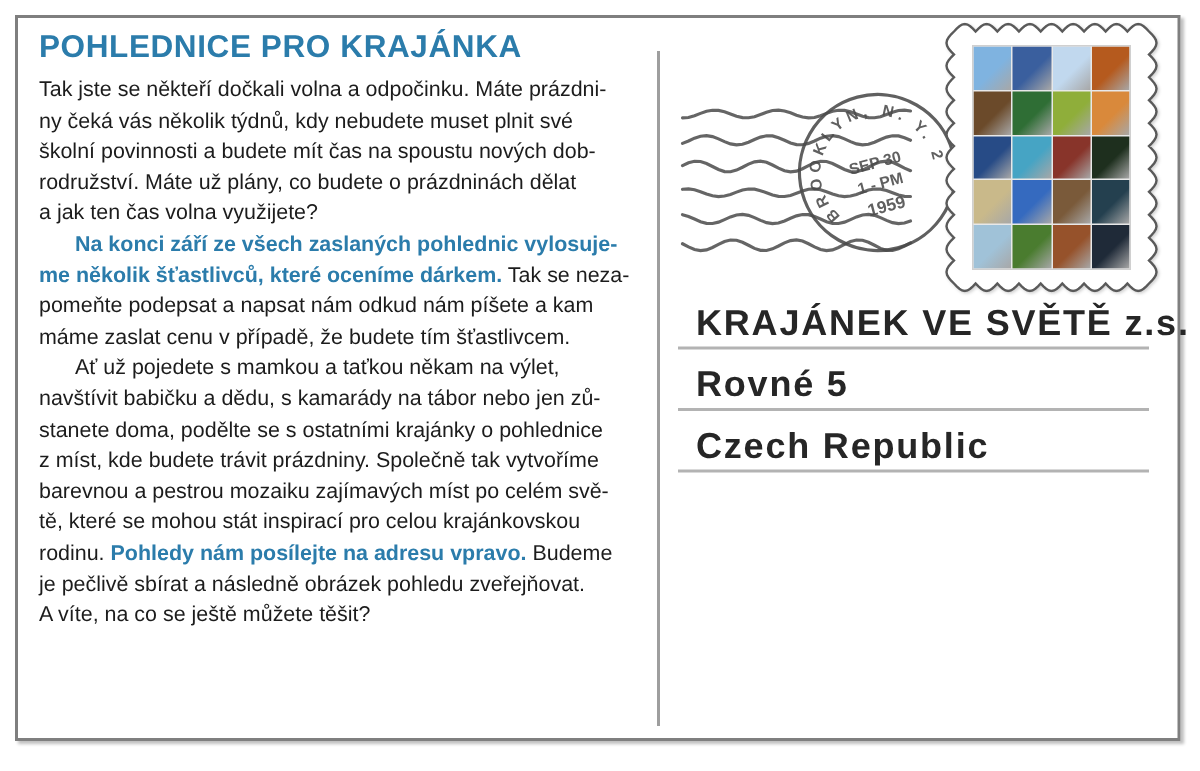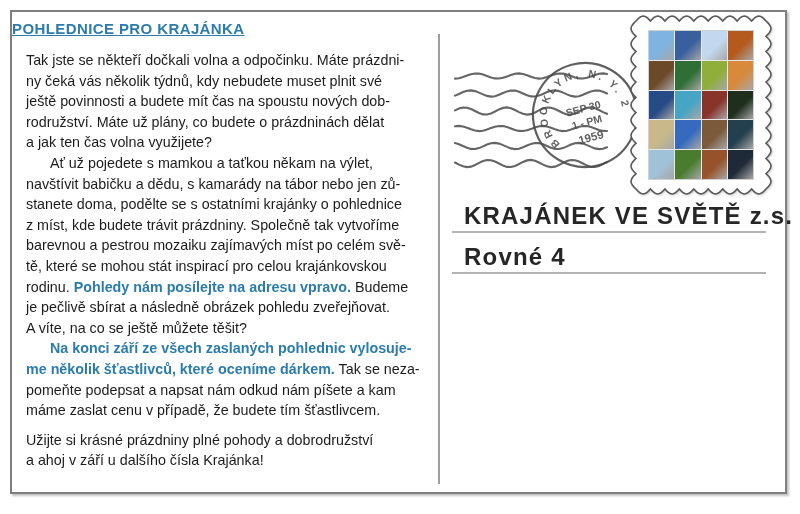--- a/index.html
+++ b/index.html
@@ -1,22 +1,22 @@
 <!DOCTYPE html>
 <html style="--accent: #2b7cab; --ink: #1c1c1c; --postmark: #4a4a4a; --card_border: #7f7f7f; --underline: #b3b3b3; --divider: #9e9e9e; --stamp_outline: #5a5a5a;"><head>
 <meta charset="utf-8">
 <style>
   html,body{margin:0;padding:0;background:#ffffff;}
   #stage{position:relative;width:800px;height:514px;background:#ffffff;overflow:hidden;
          font-family:"Liberation Sans",sans-serif;}
   .card{position:absolute;left:10px;top:10px;width:777px;height:484px;box-sizing:border-box;
         background:#ffffff;border:2px solid var(--card_border,#7f7f7f);
         box-shadow:2px 2px 2px rgba(0,0,0,.25);}
-  .title{position:absolute;left:0;top:8px;font-size:15px;font-weight:bold;
-         letter-spacing:.4px;color:var(--accent,#2b7cab);text-decoration:underline;}
+  .title{position:absolute;left:14px;top:8px;font-size:21px;font-weight:bold;
+         letter-spacing:.4px;color:var(--accent,#2b7cab);}
   .body-text{position:absolute;left:14px;top:38px;width:424px;color:var(--ink,#1c1c1c);
              font-size:14.3px;line-height:20.6px;}
   .para{margin:0;white-space:pre;}
   .para.indent{text-indent:24px;}
   .para.gap{margin-top:9px;}
   .accent{color:var(--accent,#2b7cab);font-weight:bold;}
   .divider{position:absolute;left:426px;top:22px;width:2px;height:450px;
            background:var(--divider,#9e9e9e);}
   .postmark-svg{position:absolute;left:433px;top:8px;width:355px;height:185px;}
   .stamp{position:absolute;left:618px;top:3px;width:142px;height:180px;}
@@ -36,38 +36,36 @@
 <body>
 
 <div id="stage">
   <div class="card">
 
     <div class="title">POHLEDNICE PRO KRAJÁNKA</div>
 
     <div class="body-text">
         <p class="para"><span>Tak jste se někteří dočkali volna a odpočinku. Máte prázdni-
 ny čeká vás několik týdnů, kdy nebudete muset plnit své
-ještě povinnosti a budete mít čas na spoustu nových dob-
+školní povinnosti a budete mít čas na spoustu nových dob-
 rodružství. Máte už plány, co budete o prázdninách dělat
 a jak ten čas volna využijete?</span></p>
+        <p class="para indent"><span class="accent">Na konci září ze všech zaslaných pohlednic vylosuje-
+me několik šťastlivců, které oceníme dárkem.</span><span> Tak se neza-
+pomeňte podepsat a napsat nám odkud nám píšete a kam
+máme zaslat cenu v případě, že budete tím šťastlivcem.</span></p>
         <p class="para indent"><span>Ať už pojedete s mamkou a taťkou někam na výlet,
 navštívit babičku a dědu, s kamarády na tábor nebo jen zů-
 stanete doma, podělte se s ostatními krajánky o pohlednice
 z míst, kde budete trávit prázdniny. Společně tak vytvoříme
 barevnou a pestrou mozaiku zajímavých míst po celém svě-
 tě, které se mohou stát inspirací pro celou krajánkovskou
 rodinu. </span><span class="accent">Pohledy nám posílejte na adresu vpravo.</span><span> Budeme
 je pečlivě sbírat a následně obrázek pohledu zveřejňovat.
 A víte, na co se ještě můžete těšit?</span></p>
-        <p class="para indent"><span class="accent">Na konci září ze všech zaslaných pohlednic vylosuje-
-me několik šťastlivců, které oceníme dárkem.</span><span> Tak se neza-
-pomeňte podepsat a napsat nám odkud nám píšete a kam
-máme zaslat cenu v případě, že budete tím šťastlivcem.</span></p>
-        <p class="para gap"><span>Užijte si krásné prázdniny plné pohody a dobrodružství
-a ahoj v září u dalšího čísla Krajánka!</span></p>
       </div>
 
     <div class="divider"></div>
 
     <svg class="postmark-svg" viewBox="0 0 355 185">
       <g id="killer-lines">
           <path d="M10,58.6 L14,58.3 L18,57.1 L22,55.6 L26,54.2 L30,53.5 L34,53.6 L38,54.5 L42,56.0 L46,57.5 L50,58.4 L54,58.5 L58,57.8 L62,56.4 L66,54.9 L70,53.7 L74,53.4 L78,54.0 L82,55.2 L86,56.8 L90,58.0 L94,58.6 L98,58.3 L102,57.1 L106,55.6 L110,54.2 L114,53.5 L118,53.6 L122,54.5 L126,56.0 L130,57.5 L134,58.4 L138,58.5 L142,57.8 L146,56.4 L150,54.9 L154,53.7 L158,53.4 L162,54.0 " fill="none" stroke="#4a4a4a" stroke-width="2.1" stroke-linecap="round" opacity="0.85"></path>
           <path d="M10,75.6 L14,74.0 L18,72.1 L22,70.8 L26,70.4 L30,71.1 L34,72.6 L38,74.4 L42,75.9 L46,76.6 L50,76.2 L54,74.8 L58,73.0 L62,71.4 L66,70.5 L70,70.6 L74,71.8 L78,73.5 L82,75.3 L86,76.4 L90,76.5 L94,75.6 L98,74.0 L102,72.1 L106,70.8 L110,70.4 L114,71.1 L118,72.6 L122,74.4 L126,75.9 L130,76.6 L134,76.2 L138,74.8 L142,73.0 L146,71.4 L150,70.5 L154,70.6 L158,71.8 L162,73.5 " fill="none" stroke="#4a4a4a" stroke-width="2.1" stroke-linecap="round" opacity="0.85"></path>
           <path d="M10,90.4 L14,88.5 L18,87.5 L22,87.7 L26,89.0 L30,91.0 L34,93.0 L38,94.4 L42,94.5 L46,93.4 L50,91.5 L54,89.4 L58,87.9 L62,87.4 L66,88.2 L70,90.0 L74,92.1 L78,93.8 L82,94.6 L86,94.1 L90,92.5 L94,90.4 L98,88.5 L102,87.5 L106,87.7 L110,89.0 L114,91.0 L118,93.0 L122,94.4 L126,94.5 L130,93.4 L134,91.5 L138,89.4 L142,87.9 L146,87.4 L150,88.2 L154,90.0 L158,92.1 L162,93.8 " fill="none" stroke="#4a4a4a" stroke-width="2.1" stroke-linecap="round" opacity="0.85"></path>
           <path d="M10,106.2 L14,105.9 L18,106.5 L22,107.8 L26,109.3 L30,110.5 L34,111.1 L38,110.7 L42,109.6 L46,108.1 L50,106.7 L54,106.0 L58,106.1 L62,107.1 L66,108.5 L70,110.0 L74,110.9 L78,111.0 L82,110.3 L86,108.9 L90,107.4 L94,106.2 L98,105.9 L102,106.5 L106,107.8 L110,109.3 L114,110.5 L118,111.1 L122,110.7 L126,109.6 L130,108.1 L134,106.7 L138,106.0 L142,106.1 L146,107.0 L150,108.5 L154,110.0 L158,110.9 L162,111.0 " fill="none" stroke="#4a4a4a" stroke-width="2.1" stroke-linecap="round" opacity="0.85"></path>
@@ -109,17 +107,18 @@
           <div class="tile" style="background: linear-gradient(135deg, rgb(36, 64, 79) 55%, rgba(0, 0, 0, 0.28));"></div>
           <div class="tile" style="background: linear-gradient(135deg, rgb(160, 194, 216) 55%, rgba(0, 0, 0, 0.28));"></div>
           <div class="tile" style="background: linear-gradient(135deg, rgb(74, 124, 47) 55%, rgba(0, 0, 0, 0.28));"></div>
           <div class="tile" style="background: linear-gradient(135deg, rgb(150, 82, 43) 55%, rgba(0, 0, 0, 0.28));"></div>
           <div class="tile" style="background: linear-gradient(135deg, rgb(31, 42, 56) 55%, rgba(0, 0, 0, 0.28));"></div>
         </div>
     </div>
 
     <div class="address">
         <div class="address-line">KRAJÁNEK VE SVĚTĚ z.s.</div>
-        <div class="address-line">Rovné 4</div>
+        <div class="address-line">Rovné 5</div>
+        <div class="address-line">Czech Republic</div>
       </div>
 
   </div>
 </div>
 
 </body></html>

